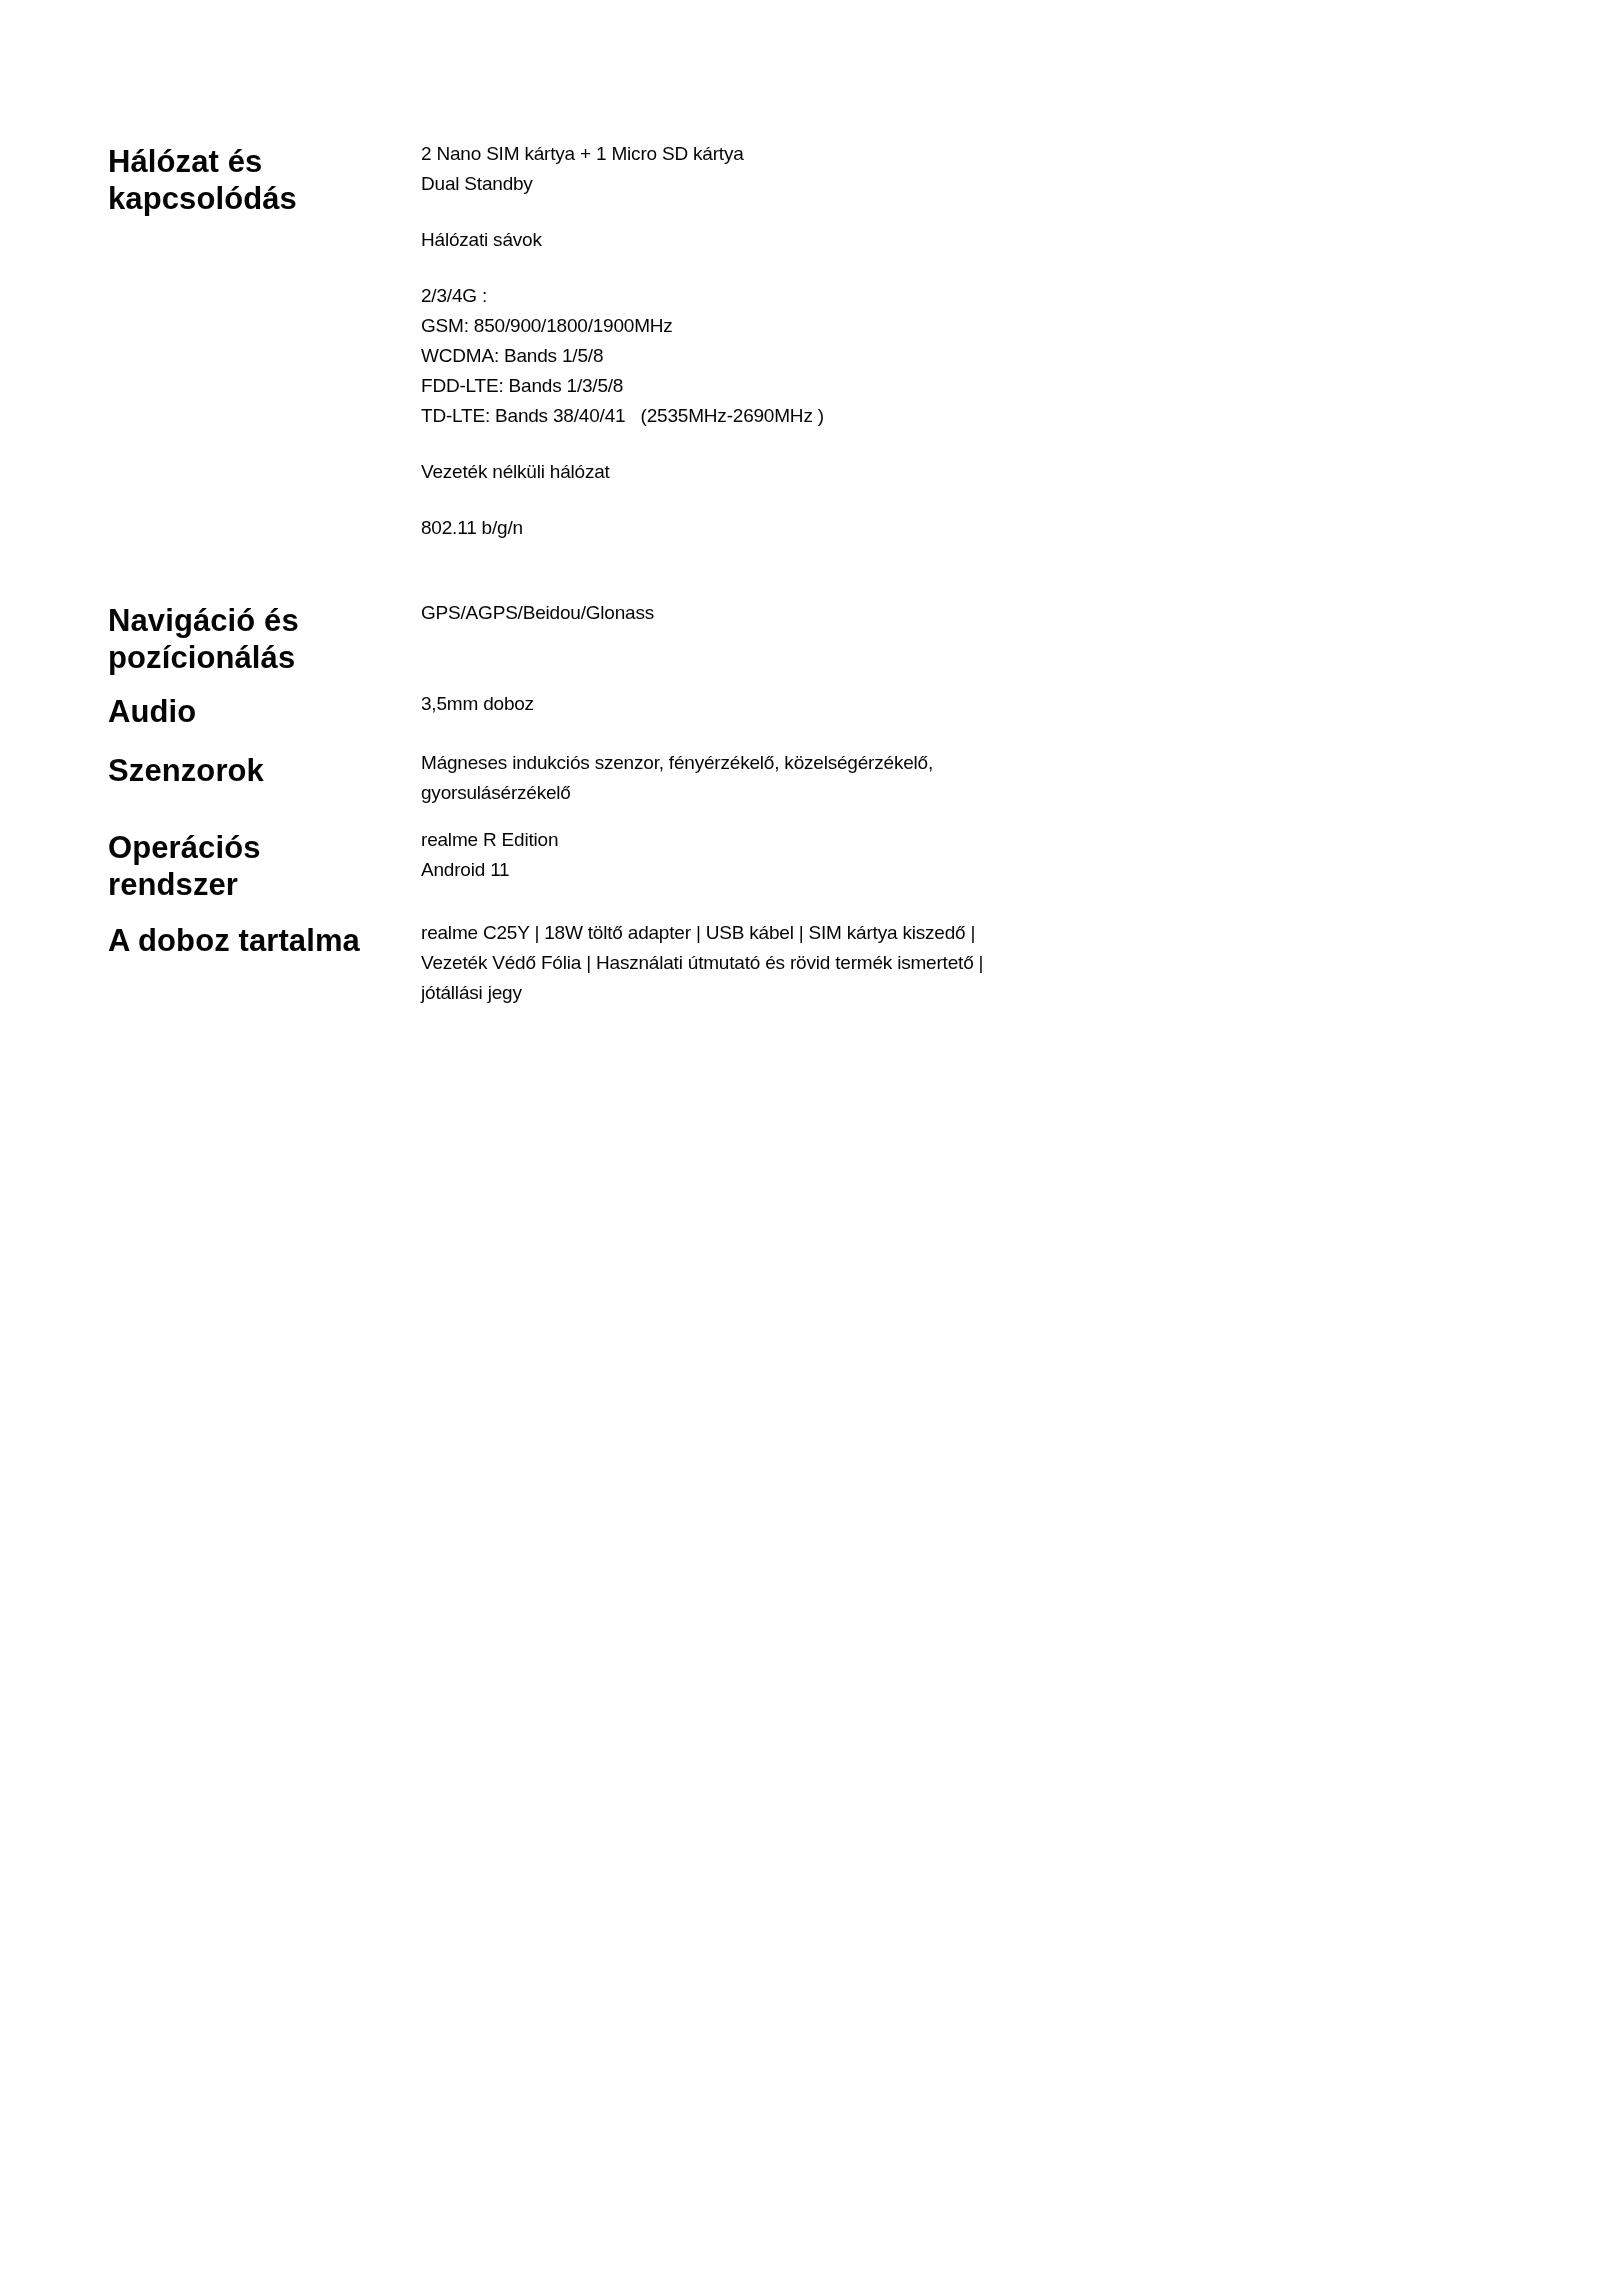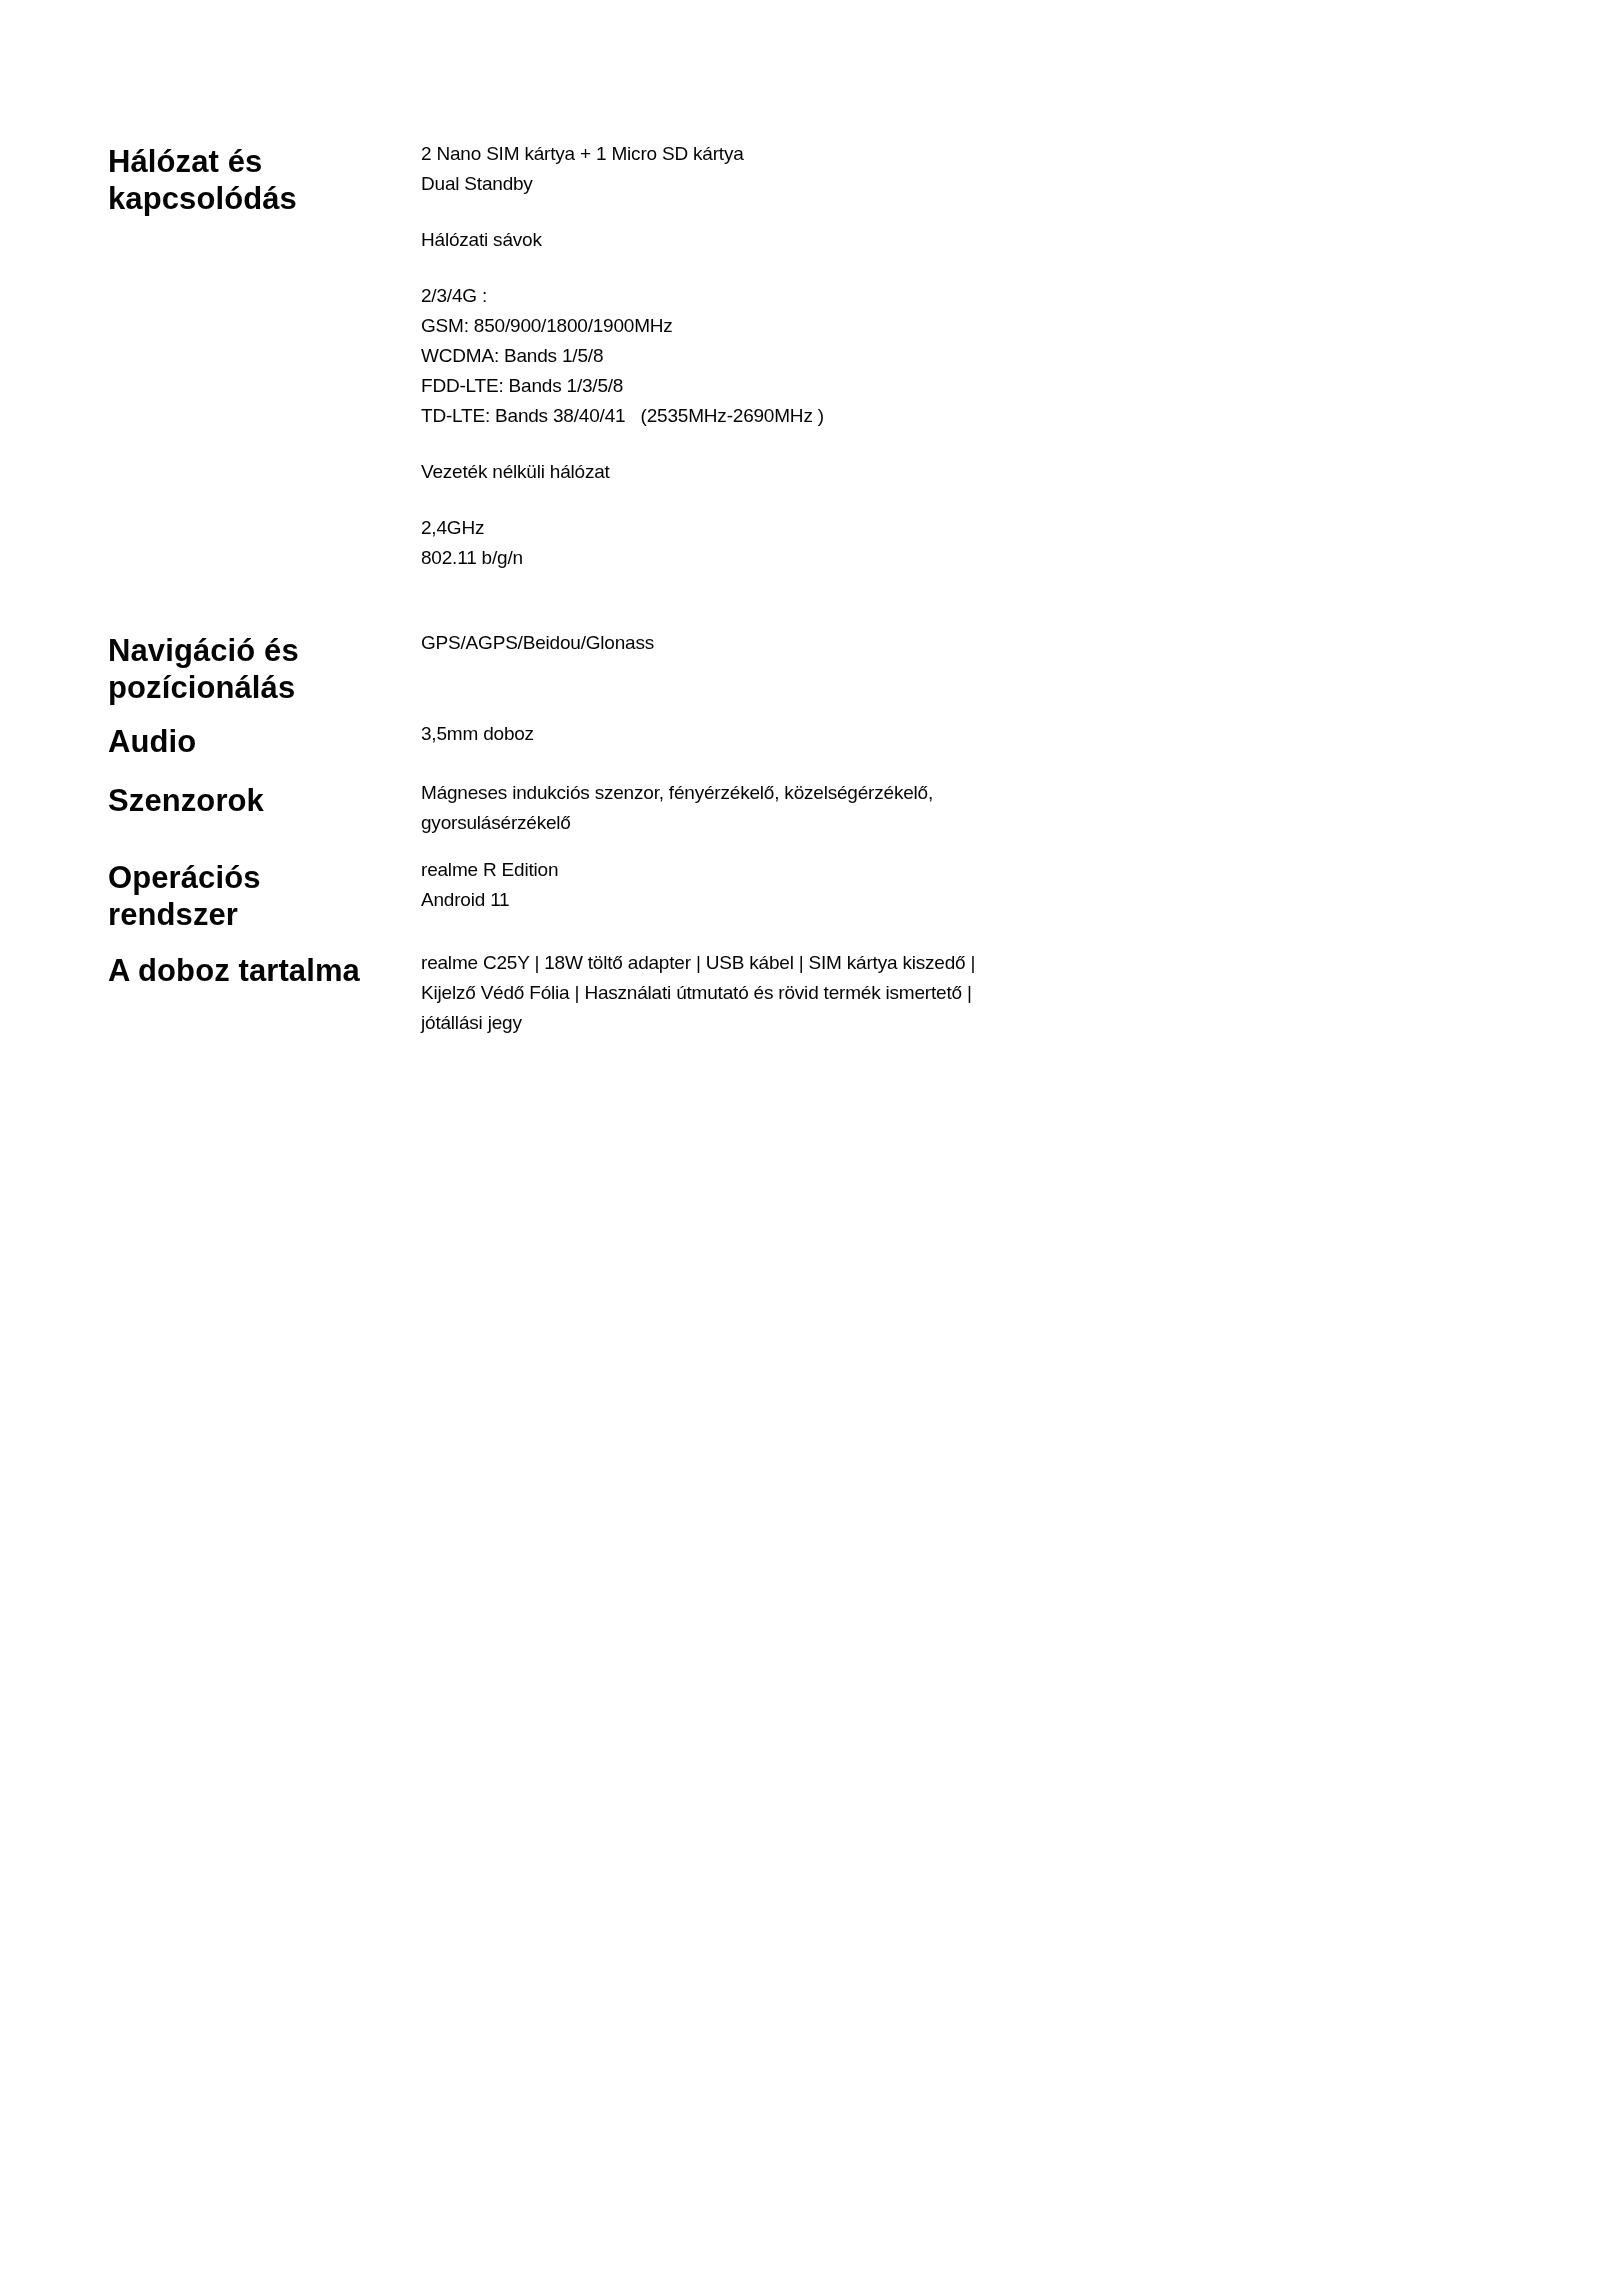--- a/index.html
+++ b/index.html
@@ -72,21 +72,20 @@
         <div class="vline">2/3/4G :</div>
         <div class="vline">GSM: 850/900/1800/1900MHz</div>
         <div class="vline">WCDMA: Bands 1/5/8</div>
         <div class="vline">FDD-LTE: Bands 1/3/5/8</div>
         <div class="vline">TD-LTE: Bands 38/40/41   (2535MHz-2690MHz )</div>
       </div>
       <div class="para">
         <div class="vline">Vezeték nélküli hálózat</div>
       </div>
       <div class="para">
-        <div class="vline">2,4GHz</div>
         <div class="vline">802.11 b/g/n</div>
       </div>
     </div>
   </div>
 
   <div class="spec-row" id="row-navigation">
     <div class="spec-label">
       <div>Navigáció és</div>
       <div>pozícionálás</div>
     </div>
@@ -133,20 +132,20 @@
     </div>
   </div>
 
   <div class="spec-row" id="row-box">
     <div class="spec-label">
       <div>A doboz tartalma</div>
     </div>
     <div class="spec-value">
       <div class="para">
         <div class="vline">realme C25Y | 18W töltő adapter | USB kábel | SIM kártya kiszedő |</div>
-        <div class="vline">Kijelző Védő Fólia | Használati útmutató és rövid termék ismertető |</div>
+        <div class="vline">Vezeték Védő Fólia | Használati útmutató és rövid termék ismertető |</div>
         <div class="vline">jótállási jegy</div>
       </div>
     </div>
   </div>
 
 </div>
 
 
 </body></html>

